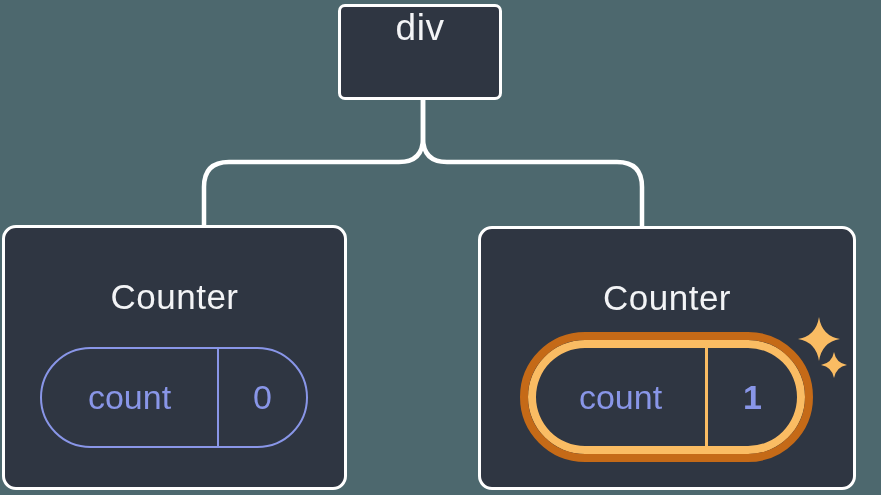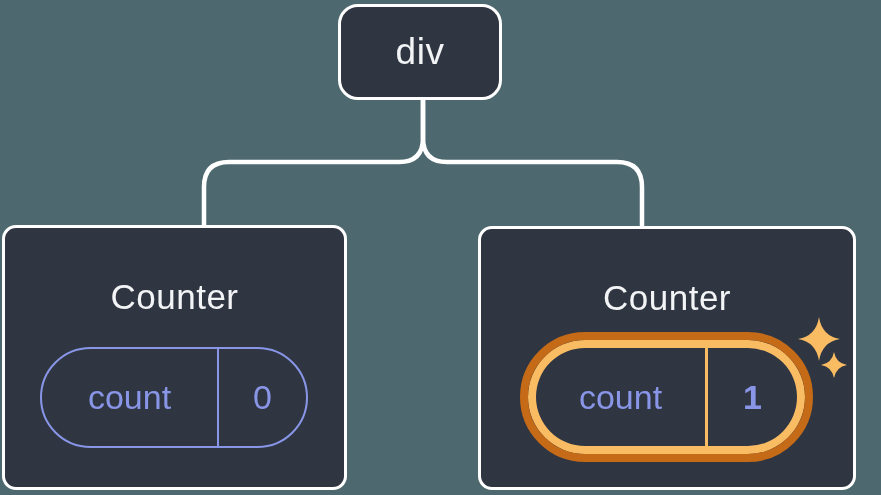--- a/index.html
+++ b/index.html
@@ -24,22 +24,22 @@
   .node {
     position: absolute;
     background: #2F3642;
     border: 3px solid #FFFFFF;
     z-index: 2;
   }
 
   .node-root {
     left: 338px; top: 4px;
     width: 164px; height: 96px;
-    border-radius: 20px;
-    display: flex; align-items: center; justify-content: center;
+    border-radius: 7px;
+    display: flex; justify-content: center;
   }
   .node-root .node-label {
     color: #F3F4F6;
     font-size: 37px;
     font-weight: 500;
     letter-spacing: 0.5px;
   }
 
   .counter-card {
     border-radius: 14px;

